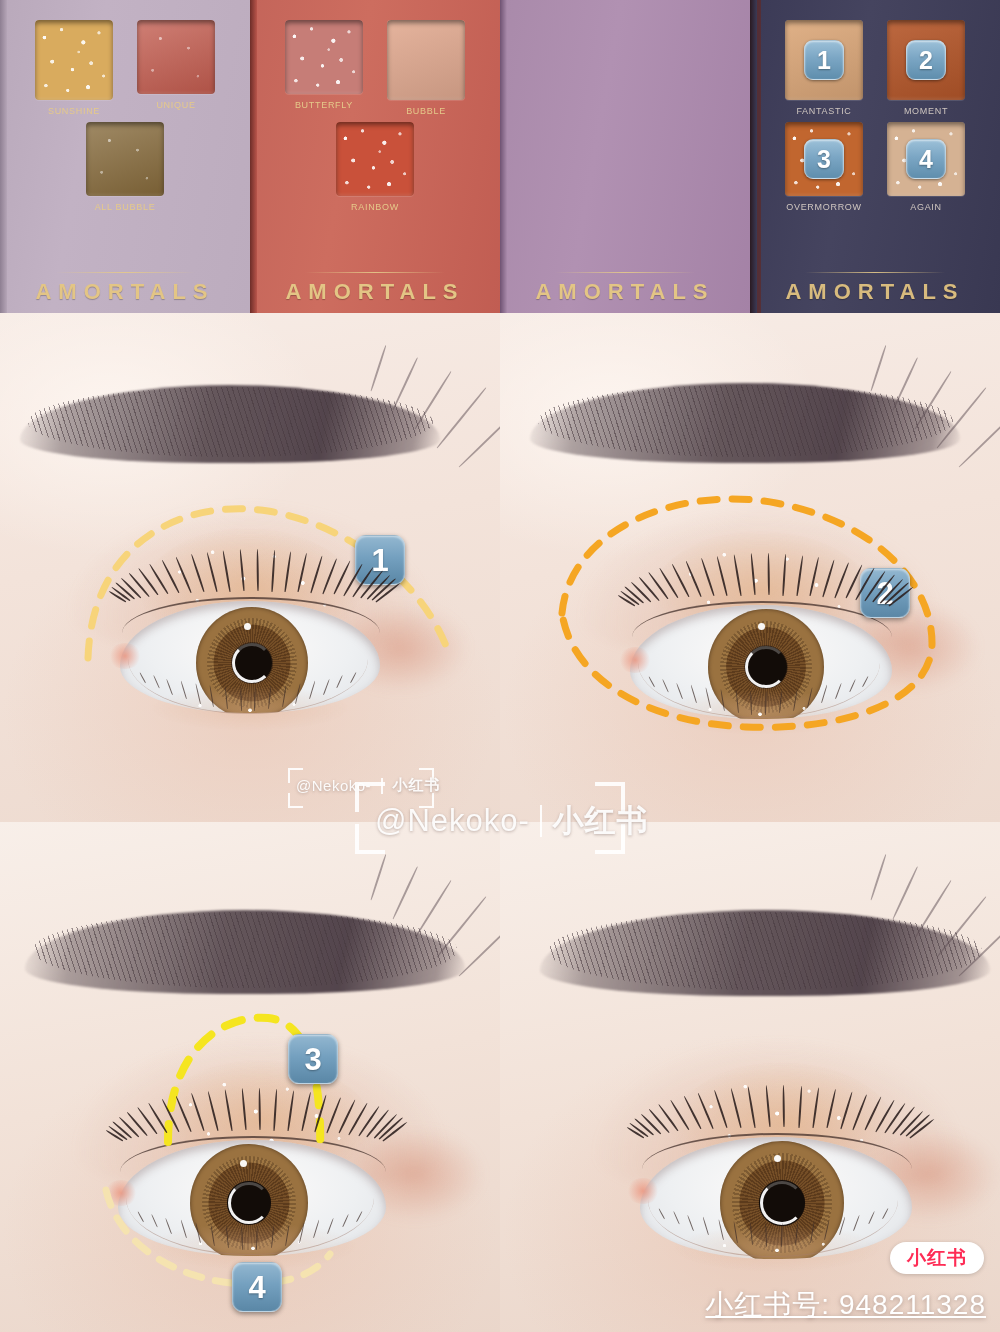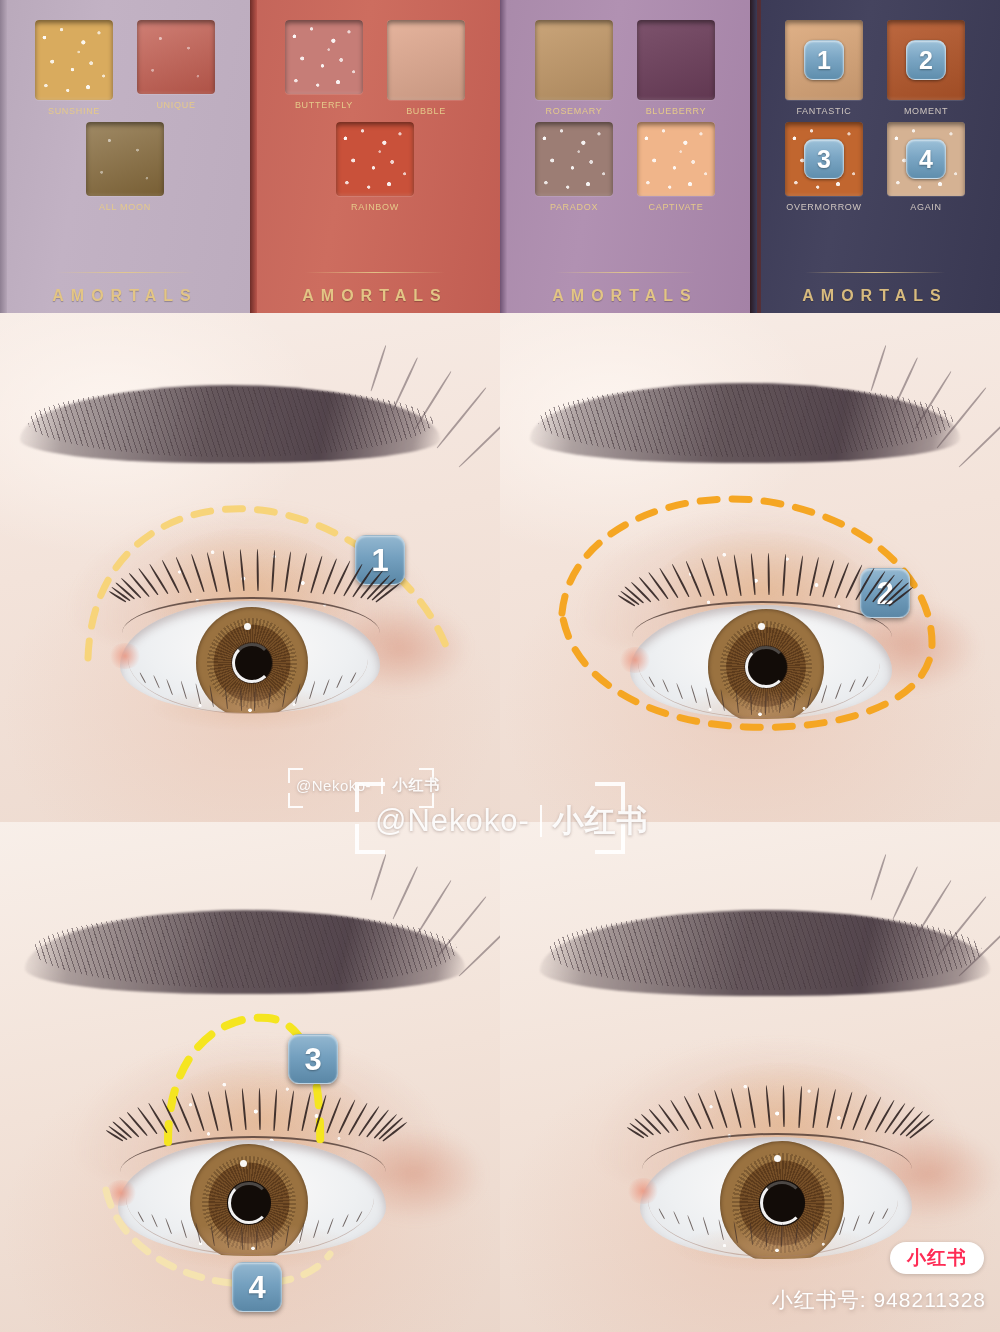--- a/index.html
+++ b/index.html
@@ -45,21 +45,21 @@
      background-size:100% 100%;}
   .tex-shimmer{background-image:
      radial-gradient(circle at 30% 25%, rgba(255,255,255,.55) 0 1.2px, transparent 1.8px),
      radial-gradient(circle at 66% 38%, rgba(255,255,255,.45) 0 1.1px, transparent 1.7px),
      radial-gradient(circle at 20% 68%, rgba(255,255,255,.45) 0 1.1px, transparent 1.7px),
      radial-gradient(circle at 78% 76%, rgba(255,255,255,.4) 0 1px, transparent 1.5px),
      linear-gradient(160deg, rgba(255,255,255,.22), rgba(0,0,0,.10));}
   .tex-matte{background-image:linear-gradient(160deg, rgba(255,255,255,.10), rgba(0,0,0,.12));}
 
   .brand-rule{position:absolute;left:22%;right:22%;bottom:40px;height:1px;background:linear-gradient(90deg,rgba(229,201,138,0),rgba(229,201,138,.9),rgba(229,201,138,0));}
-  .brand{position:absolute;left:0;right:0;bottom:8px;text-align:center;font-size:16px;font-weight:bold;letter-spacing:7px;color:#e3c585;text-shadow:0 1px 1px rgba(0,0,0,.25);}
+  .brand{position:absolute;left:0;right:0;bottom:8px;text-align:center;font-size:22px;font-weight:bold;letter-spacing:7px;color:#e3c585;text-shadow:0 1px 1px rgba(0,0,0,.25);}
   .p4 .brand{color:#d8bb7e;}
 
   
   .chip{position:absolute;left:50%;top:50%;transform:translate(-50%,-50%);width:38px;height:38px;border-radius:9px;
         background:linear-gradient(180deg,#9cc0d8 0%,#7ba6c4 45%,#5f8ead 100%);
         border:1px solid rgba(255,255,255,.45);
         box-shadow:0 1px 3px rgba(0,0,0,.45), inset 0 1px 2px rgba(255,255,255,.55);
         display:flex;align-items:center;justify-content:center;
         color:#fff;font-size:25px;font-weight:bold;line-height:1;
         text-shadow:0 1px 2px rgba(0,0,0,.35);}
@@ -163,22 +163,22 @@
   .wm-frame i.br{right:0;bottom:0;border-left:none;border-top:none;}
 
   .wm-big .handle{font-size:31px;letter-spacing:1px;}
   .wm-big .divider{width:2.5px;height:32px;}
   .wm-big .xhs{font-size:31px;}
   .wm-frame.big i{width:26px;height:26px;border-width:4px;}
 
   .xhs-pill{position:absolute;background:#fff;border-radius:22px;padding:5px 17px;
      color:#fe2c55;font-size:19px;font-weight:bold;letter-spacing:1px;line-height:1.15;
      box-shadow:0 1px 4px rgba(0,0,0,.18);}
-  .xhs-id{position:absolute;color:#fff;font-size:21px;letter-spacing:1px;white-space:nowrap;
-     text-shadow:0 1px 4px rgba(120,95,90,.5);}
+  .xhs-id{position:absolute;color:#fff;font-size:28px;letter-spacing:1px;white-space:nowrap;
+     text-shadow:0 1px 4px rgba(120,95,90,.5);text-decoration:underline;}
 </style>
 </head>
 <body>
 
 <div id="stage">
 
   <div class="palette-strip">
 
     <div class="palette p1">
       <div class="spine"></div>
@@ -186,21 +186,21 @@
         <div class="pan-wrap">
           <div class="pan tex-glitter" style="background-color:#d9ab5e"></div>
           <div class="pan-label">SUNSHINE</div>
         </div>
         <div class="pan-wrap">
           <div class="pan small tex-shimmer" style="background-color:#c25b4e"></div>
           <div class="pan-label">UNIQUE</div>
         </div>
         <div class="pan-wrap">
           <div class="pan small tex-shimmer" style="background-color:#85693a"></div>
-          <div class="pan-label">ALL MOON</div>
+          <div class="pan-label">ALL BUBBLE</div>
         </div>
       </div>
       <div class="brand-rule"></div>
       <div class="brand">AMORTALS</div>
     </div>
 
     <div class="palette p2">
       <div class="spine"></div>
       <div class="pans">
         <div class="pan-wrap">
@@ -215,38 +215,20 @@
           <div class="pan small tex-glitter" style="background-color:#c9513a"></div>
           <div class="pan-label">RAINBOW</div>
         </div>
       </div>
       <div class="brand-rule"></div>
       <div class="brand">AMORTALS</div>
     </div>
 
     <div class="palette p3">
       <div class="spine"></div>
-      <div class="pans">
-        <div class="pan-wrap">
-          <div class="pan tex-matte" style="background-color:#c39a6a"></div>
-          <div class="pan-label">ROSEMARY</div>
-        </div>
-        <div class="pan-wrap">
-          <div class="pan tex-matte" style="background-color:#6e3f5c"></div>
-          <div class="pan-label">BLUEBERRY</div>
-        </div>
-        <div class="pan-wrap">
-          <div class="pan small tex-glitter" style="background-color:#9c7d74"></div>
-          <div class="pan-label">PARADOX</div>
-        </div>
-        <div class="pan-wrap">
-          <div class="pan small tex-glitter" style="background-color:#f0b58a"></div>
-          <div class="pan-label">CAPTIVATE</div>
-        </div>
-      </div>
       <div class="brand-rule"></div>
       <div class="brand">AMORTALS</div>
     </div>
 
     <div class="palette p4">
       <div class="spine"></div>
       <div class="spine2"></div>
       <div class="pans">
         <div class="pan-wrap">
           <div class="pan tex-matte" style="background-color:#dca87a">

